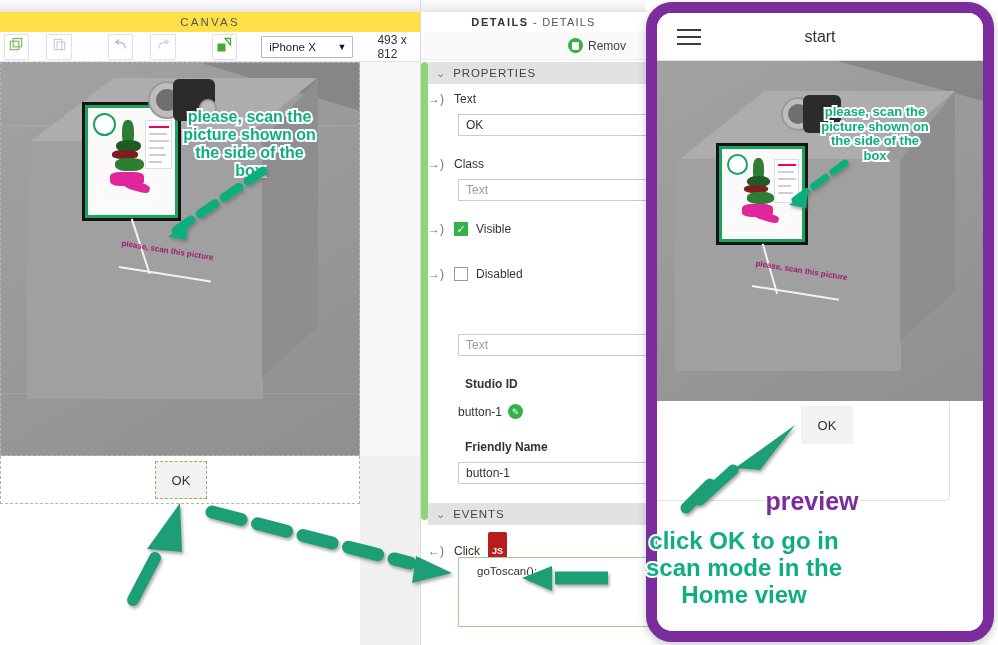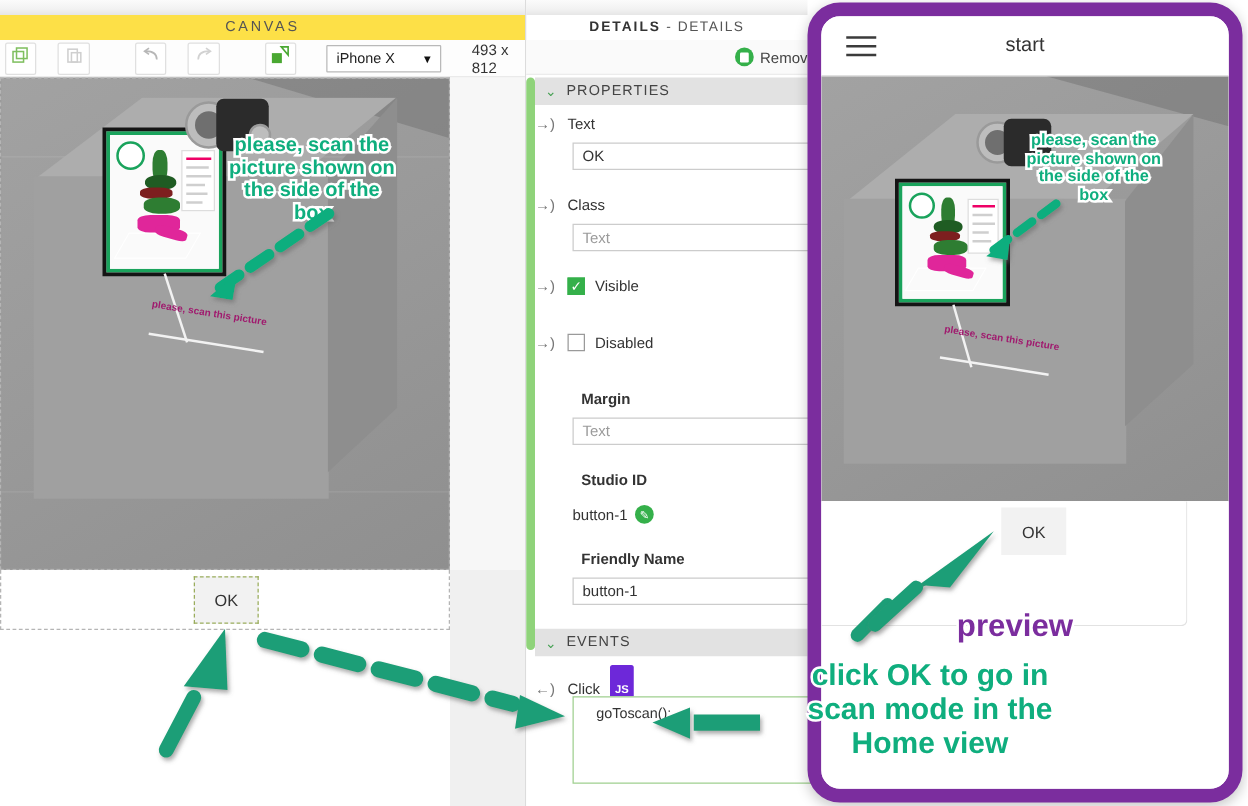--- a/index.html
+++ b/index.html
@@ -82,21 +82,21 @@
   
   .details-panel { position: absolute; left: 420px; top: 0; width: 225px; height: 645px;
      background: #fff; border-left: 1px solid #dcdcdc; }
   .det-topstrip { position: absolute; left: 0; top: 0; width: 225px; height: 12px;
      background: linear-gradient(to bottom, #fbfbfb 0%, #f2f2f2 60%, #e6e6e6 100%); }
   .det-title { position: absolute; left: 0; top: 12px; width: 225px; height: 20px;
      text-align: center; font-size: 11px; color: #555; line-height: 20px; letter-spacing: 1.2px; }
   .det-title b { color: #333; letter-spacing: 1.6px; }
   .det-actionbar { position: absolute; left: 0; top: 32px; width: 225px; height: 28px;
      background: #fafafa; border-bottom: 1px solid #ececec;
-     display: flex; align-items: center; justify-content: flex-end; padding-right: 0; }
+     display: flex; align-items: center; justify-content: flex-end; padding-right: 20px; }
   .remove-btn { display: flex; align-items: center; gap: 5px; font-size: 12px; color: #444; }
   .trash-ic { width: 15px; height: 15px; border-radius: 50%; background: #35b04a;
      display: flex; align-items: center; justify-content: center; }
   .trash-ic i { display:block; width: 7px; height: 8px; background: #fff; border-radius: 1px; }
 
   .scroll-track { position: absolute; left: 0px; top: 60px; width: 7px; height: 585px; background: #fff; }
   .scroll-thumb { position: absolute; left: 0px; top: 62px; width: 7px; height: 458px;
      background: #8fd37a; border-radius: 4px; }
 
   .sec-head { position: absolute; left: 7px; width: 218px; height: 22px; background: #e2e2e2;
@@ -109,21 +109,21 @@
   .prop-input { position: absolute; left: 37px; width: 200px; height: 22px; border: 1px solid #ccc;
      background: #fff; font-size: 12px; color: #333; padding-left: 7px; line-height: 20px; }
   .prop-input.ph { color: #9b9b9b; }
   .chk { width: 14px; height: 14px; border: 1px solid #9a9a9a; background: #fff;
      display: inline-flex; align-items: center; justify-content: center; }
   .chk.on { background: #35b04a; border-color: #35b04a; color: #fff; font-size: 11px; }
   .prop-static { position: absolute; left: 37px; font-size: 12px; color: #333;
      display: flex; align-items: center; gap: 6px; }
   .edit-ic { width: 15px; height: 15px; border-radius: 50%; background: #35b04a;
      display: flex; align-items: center; justify-content: center; color: #fff; font-size: 9px; }
-  .js-badge { background: #6d28d9; color: #fff; font-size: 9px; font-weight: bold;
+  .js-badge { background: #b91c1c; color: #fff; font-size: 9px; font-weight: bold;
      padding: 14px 4px; border-radius: 2px; }
   .code-box { position: absolute; left: 37px; width: 200px; height: 70px; border: 1px solid #9fcf8f;
      background: #fff; font-size: 11.5px; color: #333; padding: 7px 0 0 7px; }
 
   
   .phone { position: absolute; left: 646px; top: 2px; width: 348px; height: 640px;
      border: 11px solid #7b2d9e; border-radius: 26px; background: #fff;
      box-shadow: 0 3px 10px rgba(0,0,0,.22); overflow: hidden; }
   .ph-header { position: absolute; left: 0; top: 0; width: 100%; height: 48px; background: #fff;
      border-bottom: 1px solid #e0e0e0; display: flex; align-items: center; }
@@ -296,23 +296,20 @@
       <span class="chk on">✓</span>
       <span class="prop-label">Visible</span>
     </div>
 
     <div class="prop-row" style="top:267px;">
       <span class="bind-ic">→)</span>
       <span class="chk"></span>
       <span class="prop-label">Disabled</span>
     </div>
 
-    <div class="prop-row" style="top:312px;left:44px;">
-      <span class="prop-label" style="font-weight:bold;">Margin</span>
-    </div>
     <div class="prop-input ph" style="top:334px;">Text</div>
 
     <div class="prop-row" style="top:377px;left:44px;">
       <span class="prop-label" style="font-weight:bold;">Studio ID</span>
     </div>
     <div class="prop-static" style="top:404px;">
       <span>button-1</span>
       <span class="edit-ic">✎</span>
     </div>
 

